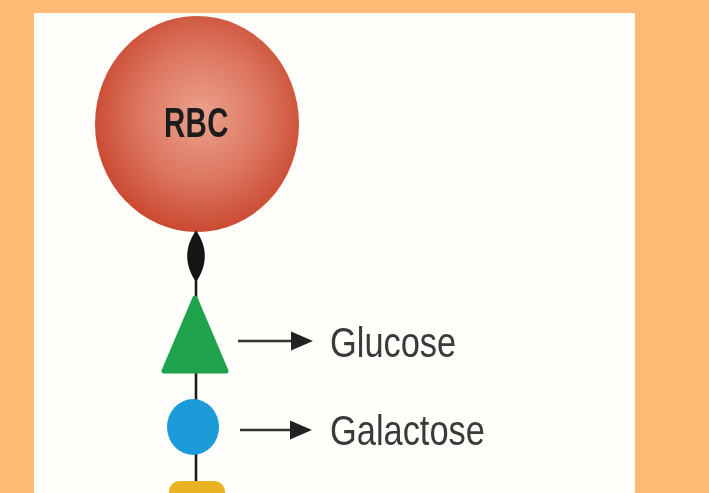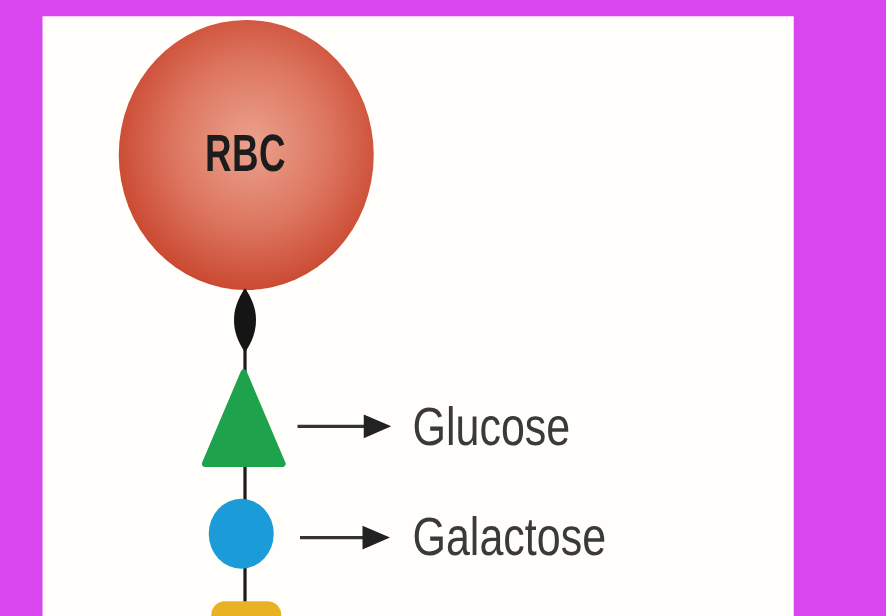--- a/index.html
+++ b/index.html
@@ -5,21 +5,21 @@
   html, body {
     margin: 0;
     padding: 0;
   }
   .screen {
     position: relative;
     width: 709px;
     height: 493px;
     overflow: hidden;
     font-family: "Liberation Sans", sans-serif;
-    background: #d946ef;
+    background: #fdba74;
   }
   .canvas {
     position: absolute;
     left: 34px;
     top: 13px;
     width: 601px;
     height: 480px;
     background: #fffefa;
   }
   .diagram-svg {

